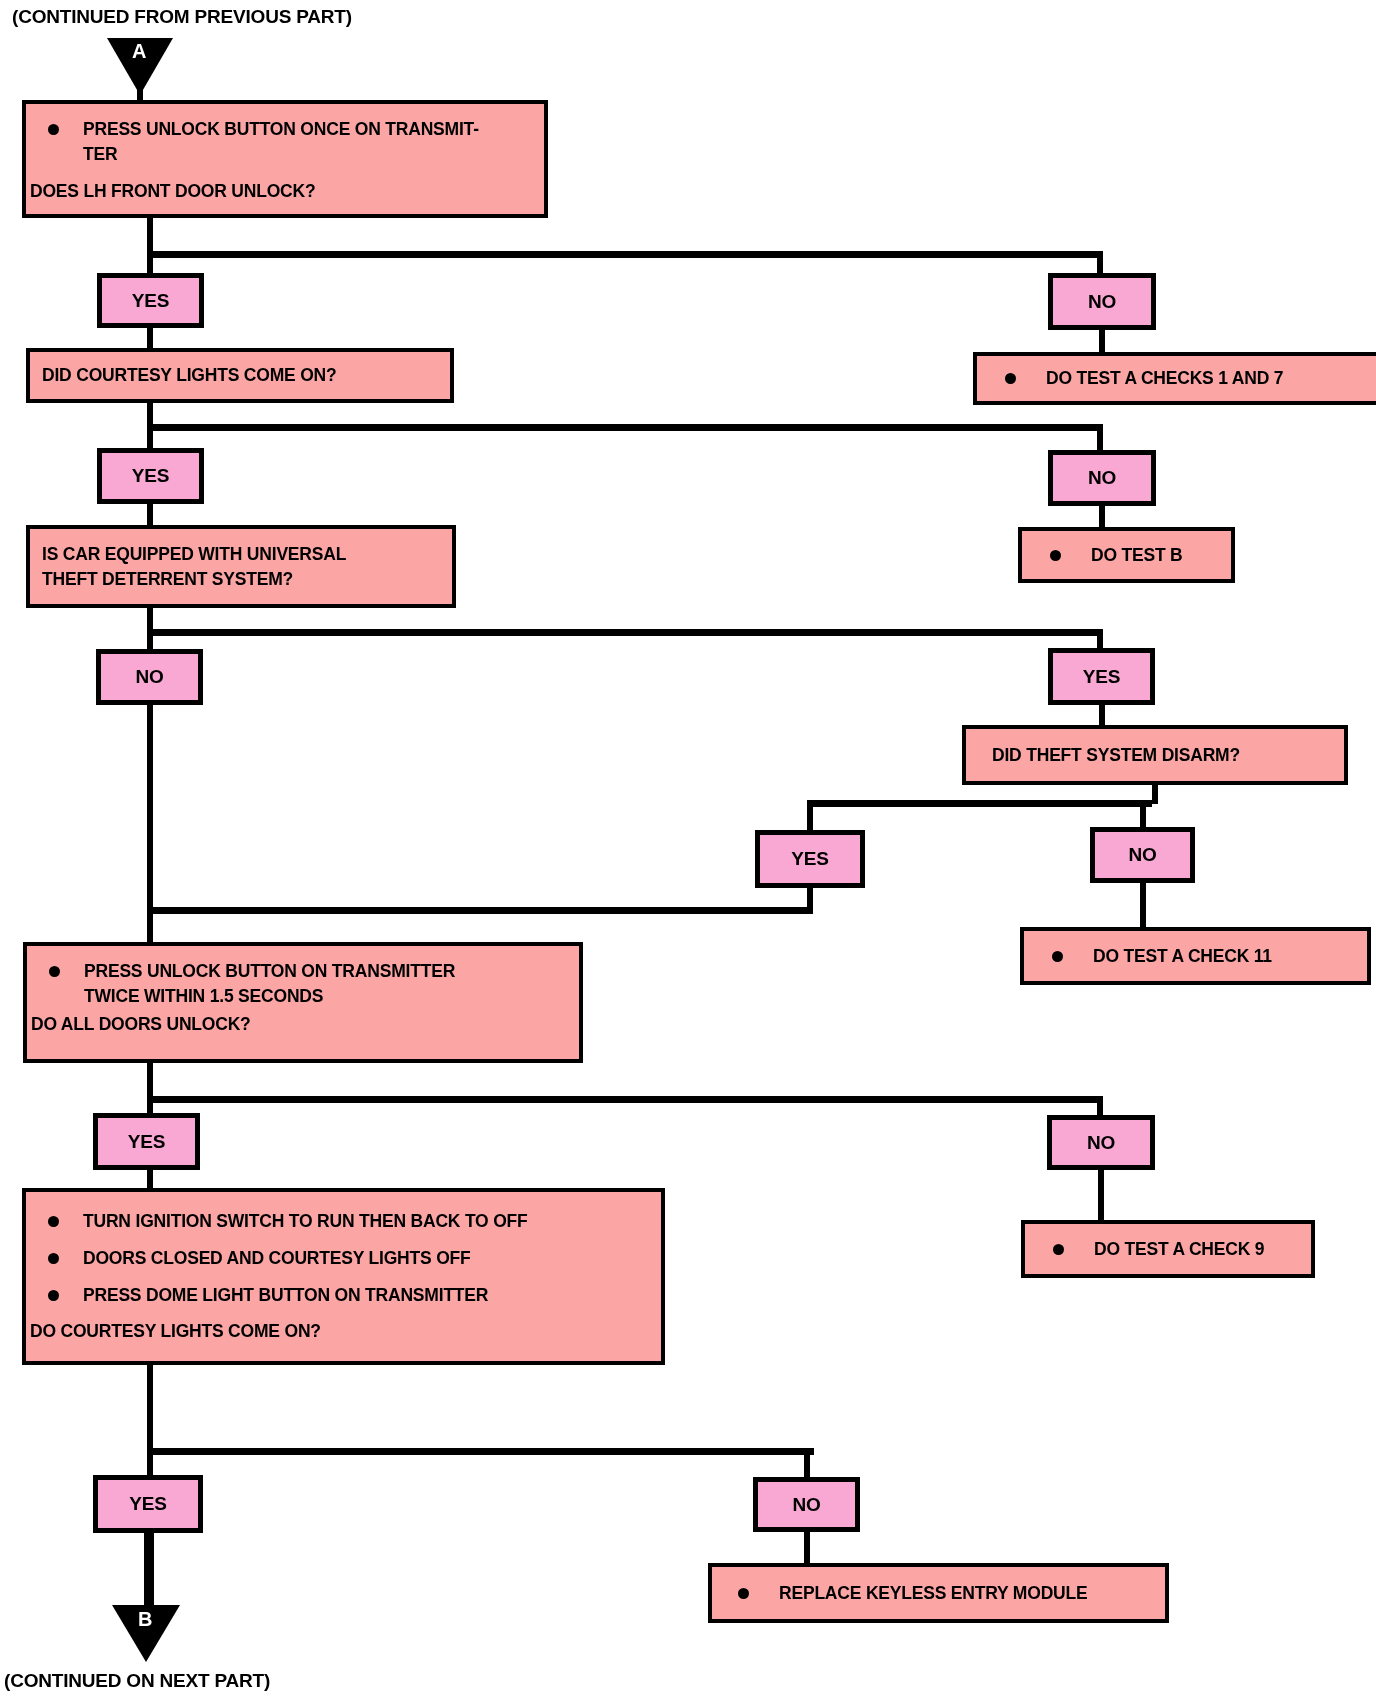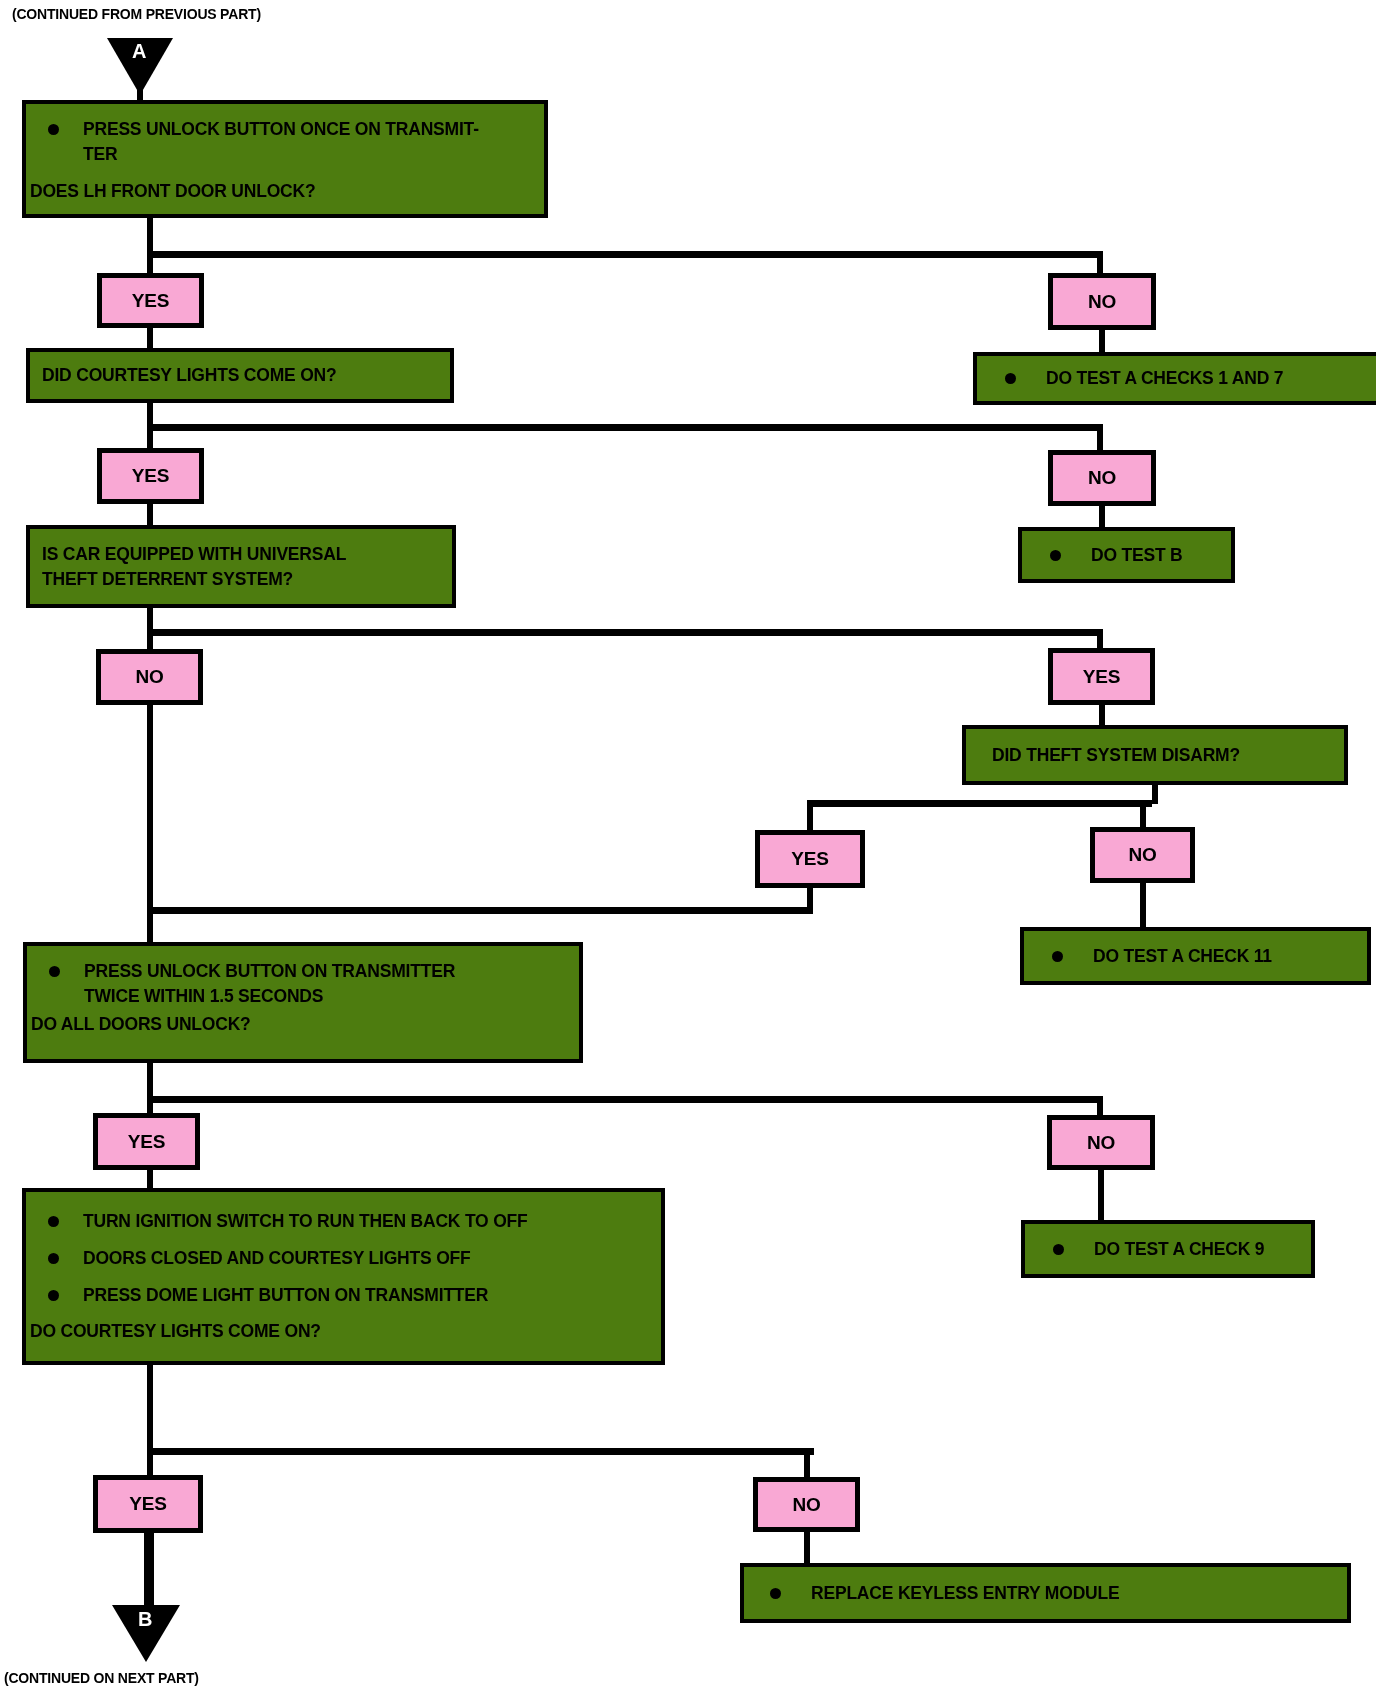--- a/index.html
+++ b/index.html
@@ -1,24 +1,24 @@
 <!DOCTYPE html>
 <html><head>
 <meta charset="utf-8">
 <style>
   html,body{margin:0;padding:0;background:#ffffff;}
   #canvas{
     position:relative;width:1376px;height:1706px;background:#ffffff;
     font-family:"Liberation Sans",sans-serif;color:#000;overflow:hidden;
     font-weight:bold;letter-spacing:-0.2px;
   }
-  .caption{position:absolute;font-size:14px;font-weight:bold;white-space:nowrap;}
+  .caption{position:absolute;font-size:19px;font-weight:bold;white-space:nowrap;}
   .ln{position:absolute;background:#000;}
   .box{
-    position:absolute;border:4px solid #000;background:#4d7c0f;box-sizing:border-box;
+    position:absolute;border:4px solid #000;background:#fca5a5;box-sizing:border-box;
     font-size:17.5px;line-height:25px;
   }
   .lbl{
     position:absolute;border:5px solid #000;background:#f9a8d4;box-sizing:border-box;
     display:flex;align-items:center;justify-content:center;
     font-size:19px;
   }
   .qbox{display:flex;flex-direction:column;justify-content:center;padding-left:12px;}
   .act{display:flex;align-items:center;margin-left:28px;}
   .act .dot{margin-left:28px;margin-right:30px;}
@@ -196,21 +196,21 @@
   <div class="ln" style="left:804px;top:1448px;width:6px;height:31px;"></div>
 
   <div class="lbl" style="left:93px;top:1475px;width:110px;height:58px;">
     <span>YES</span>
   </div>
   <div class="lbl" style="left:753px;top:1477px;width:107px;height:55px;">
     <span>NO</span>
   </div>
 
   <div class="ln" style="left:804px;top:1532px;width:6px;height:33px;"></div>
-  <div class="box act" style="left:712px;top:1563px;width:611px;height:60px;">
+  <div class="box act" style="left:680px;top:1563px;width:461px;height:60px;">
     <span class="dot" style="margin-left:26px;"></span>
     <span class="white-sp">REPLACE KEYLESS ENTRY MODULE</span>
   </div>
 
   <div class="ln" style="left:144px;top:1533px;width:10px;height:76px;"></div>
   <div class="tri" style="left:112px;top:1605px;border-left-width:34px;border-right-width:34px;"></div>
   <div class="tri-letter" style="left:138px;top:1608px;">B</div>
 
   <div class="caption" style="left:4px;top:1670px;">(CONTINUED ON NEXT PART)</div>
 

